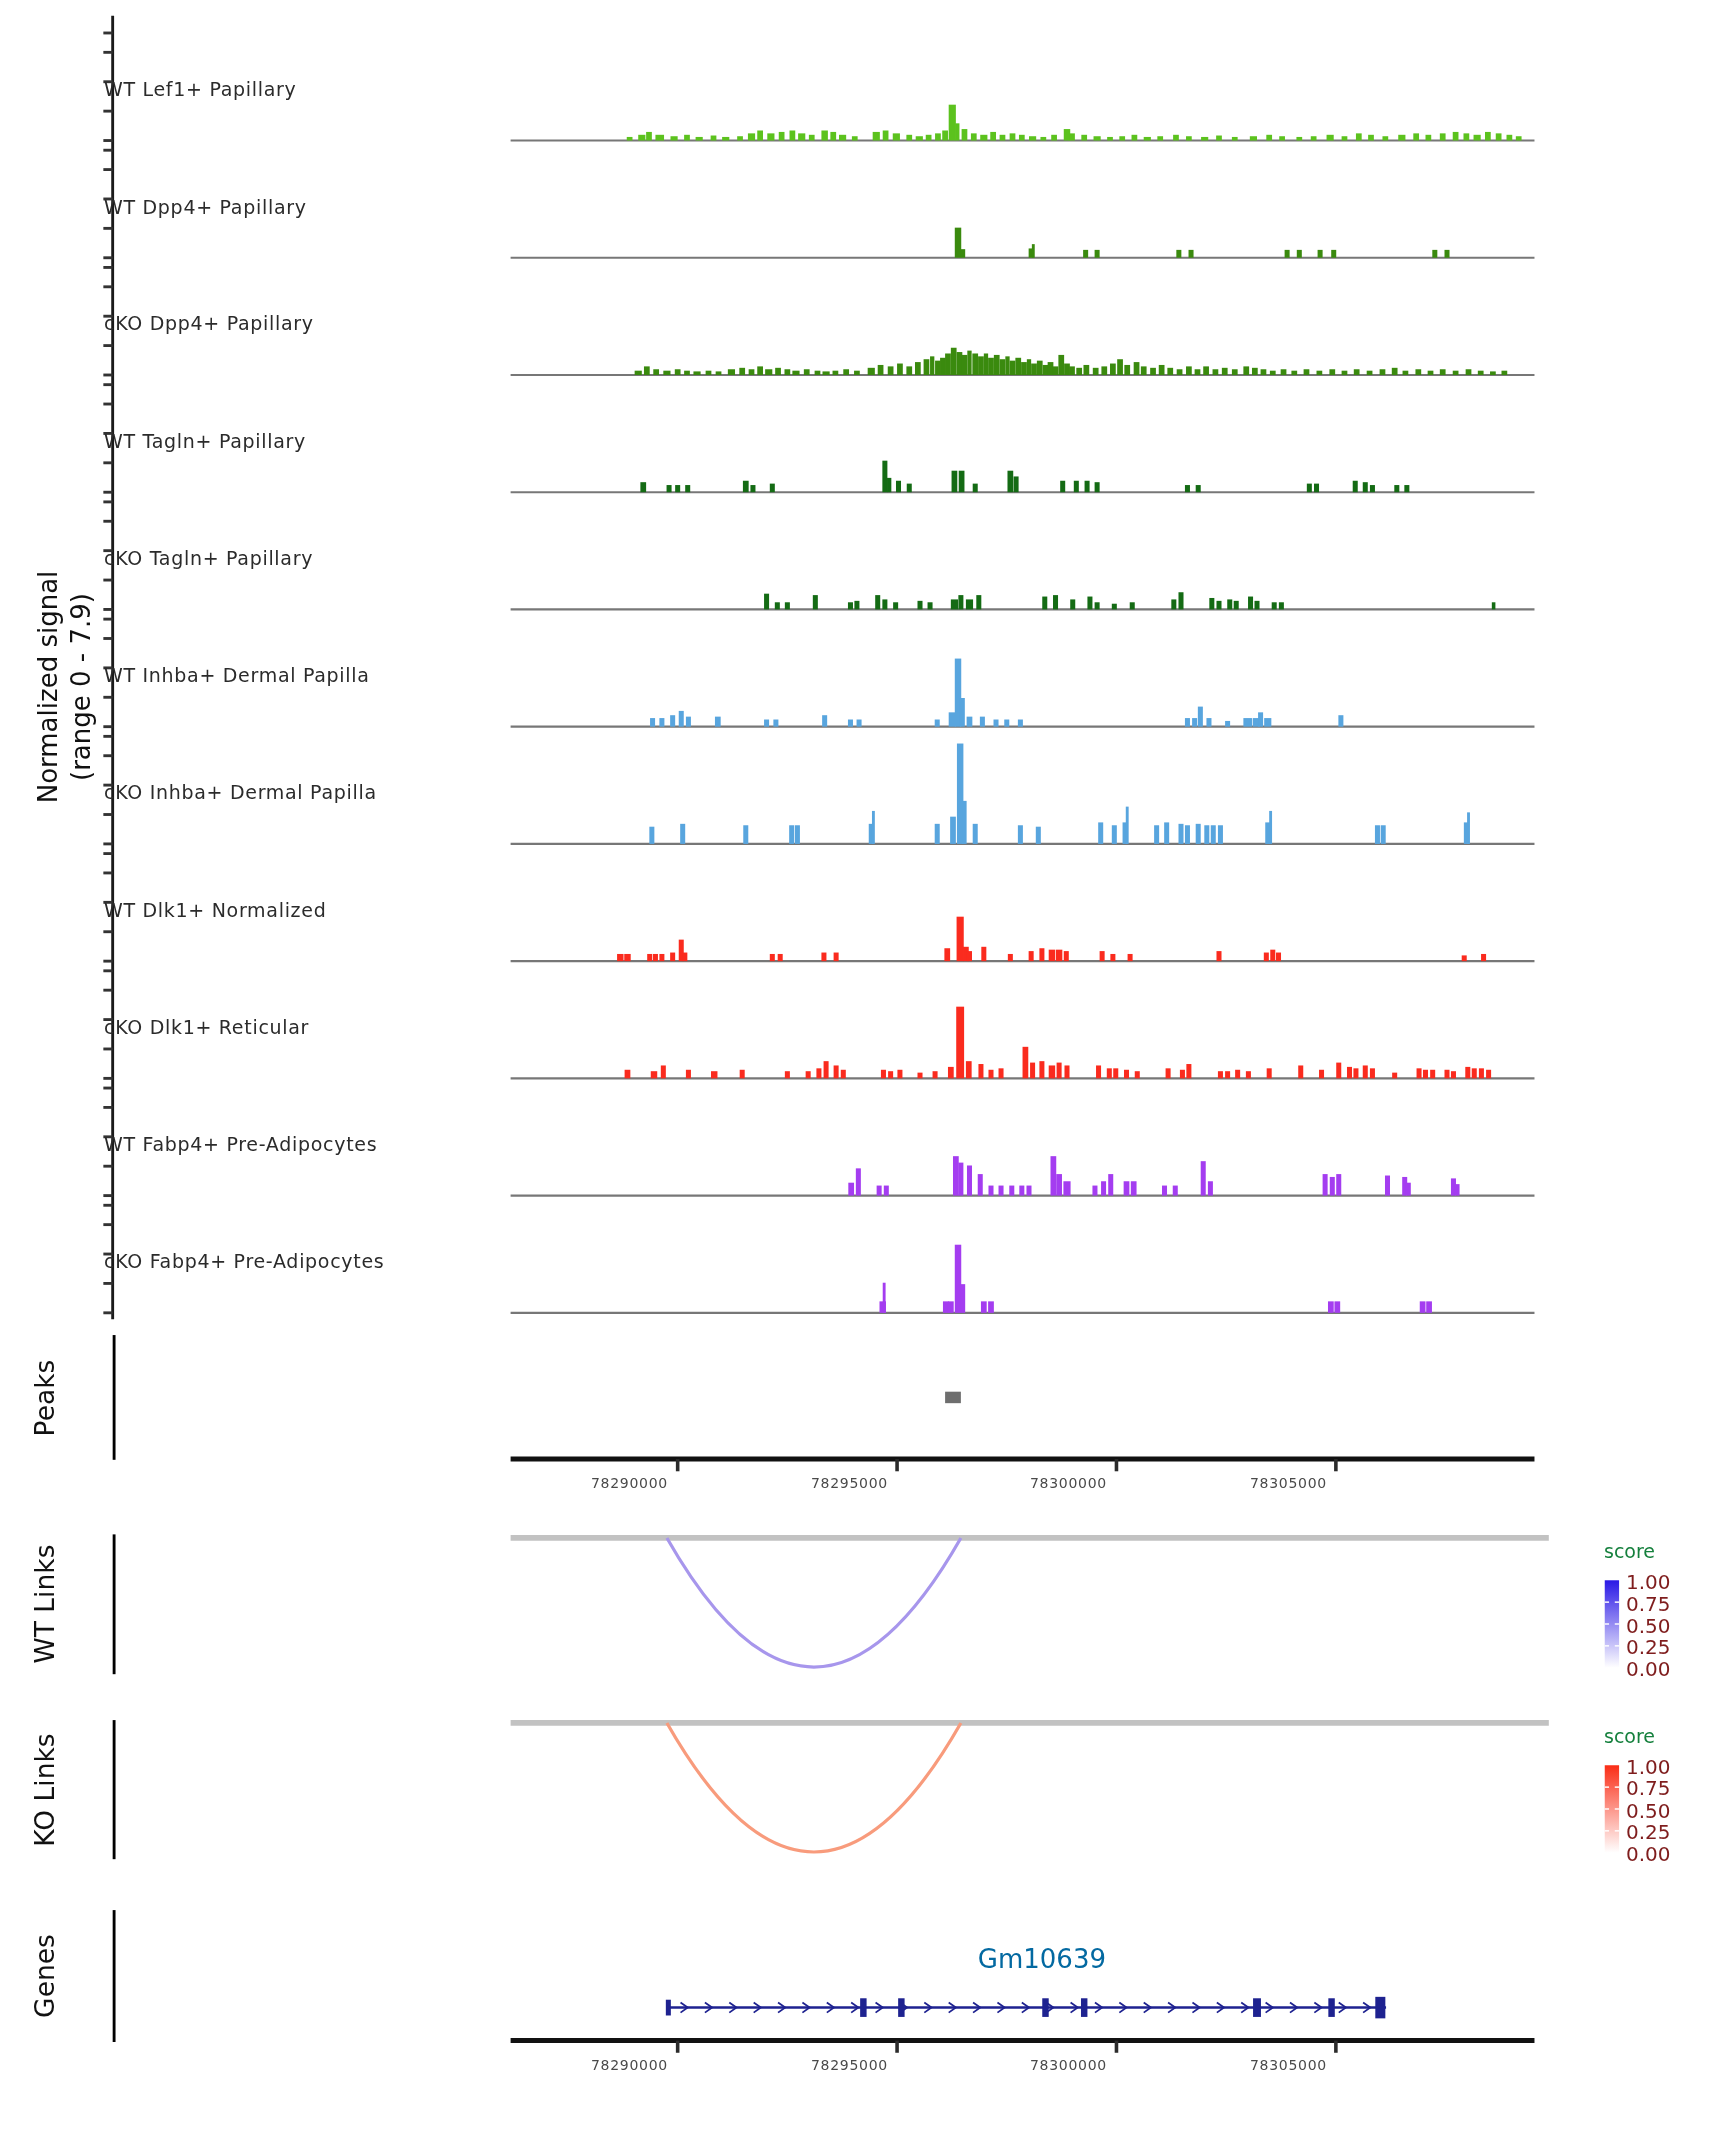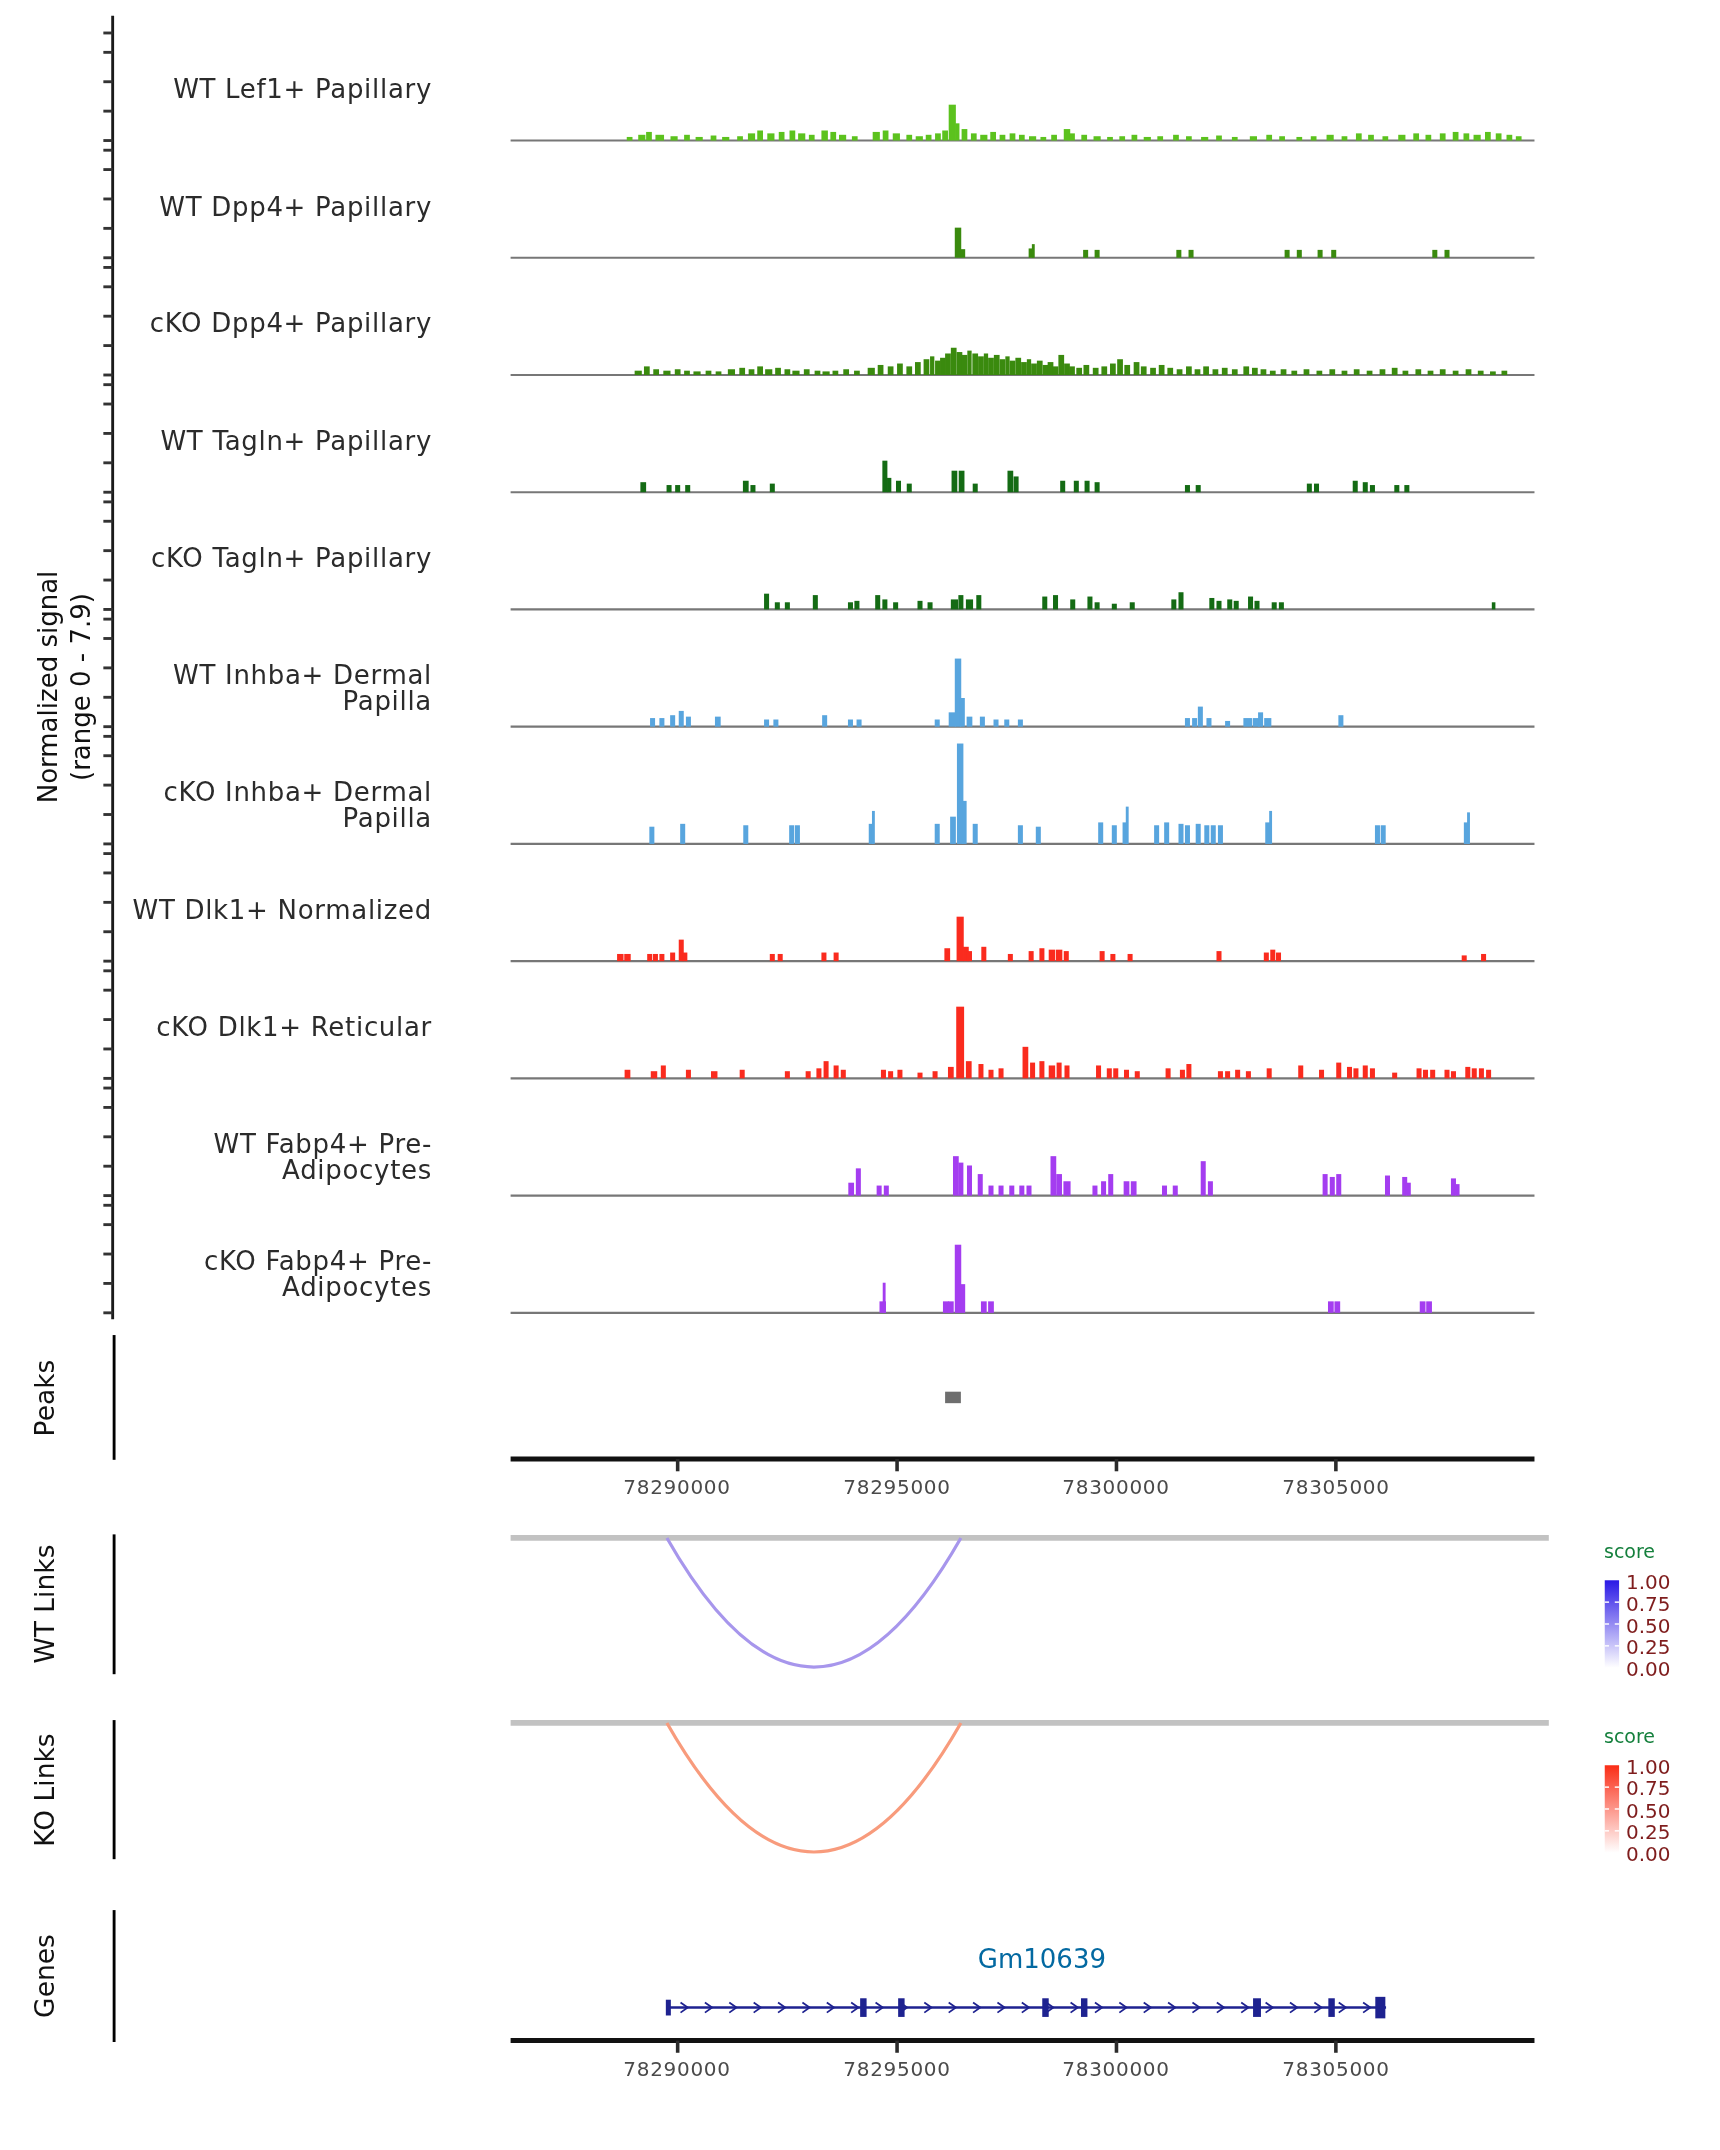--- a/index.html
+++ b/index.html
@@ -1,21 +1,21 @@
 <!DOCTYPE html>
 <html style="font-size:11.5px"><head>
 <meta charset="utf-8">
 <style>
   html,body{margin:0;padding:0;background:#ffffff;}
   #fig{position:relative;width:1721px;height:2151px;background:#ffffff;
        font-family:"DejaVu Sans","Liberation Sans",sans-serif;overflow:hidden;}
   #plot-svg{position:absolute;left:0;top:0;}
   .txt{position:absolute;color:#2b2b2b;}
-  .track-label{width:344px;left:88px;text-align:right;font-size:26px;letter-spacing:0.7px;height:26px;line-height:26px;}
-  .tick-label{width:172px;text-align:center;font-size:20px;color:#4a4a4a;letter-spacing:0.7px;}
+  .track-label{width:344px;left:104px;text-align:left;font-size:19px;letter-spacing:0.7px;height:26px;line-height:26px;}
+  .tick-label{width:172px;text-align:left;font-size:14px;color:#4a4a4a;letter-spacing:0.7px;}
   .section-label{width:287px;height:32px;line-height:32px;text-align:center;font-size:26.5px;color:#111;
                  transform:rotate(-90deg);}
   .yaxis-label{width:330px;text-align:center;font-size:26px;color:#111;transform:rotate(-90deg);line-height:33px;}
   .score-title{font-size:19px;color:#15803d;}
   .legend-label{font-size:20px;color:#7f1d1d;width:79px;}
   .gene-name{width:158px;text-align:right;font-size:26px;color:#0369a1;}
   .xaxis-title{width:502px;text-align:center;font-size:27px;color:#000;}
 </style>
 </head>
 <body>

